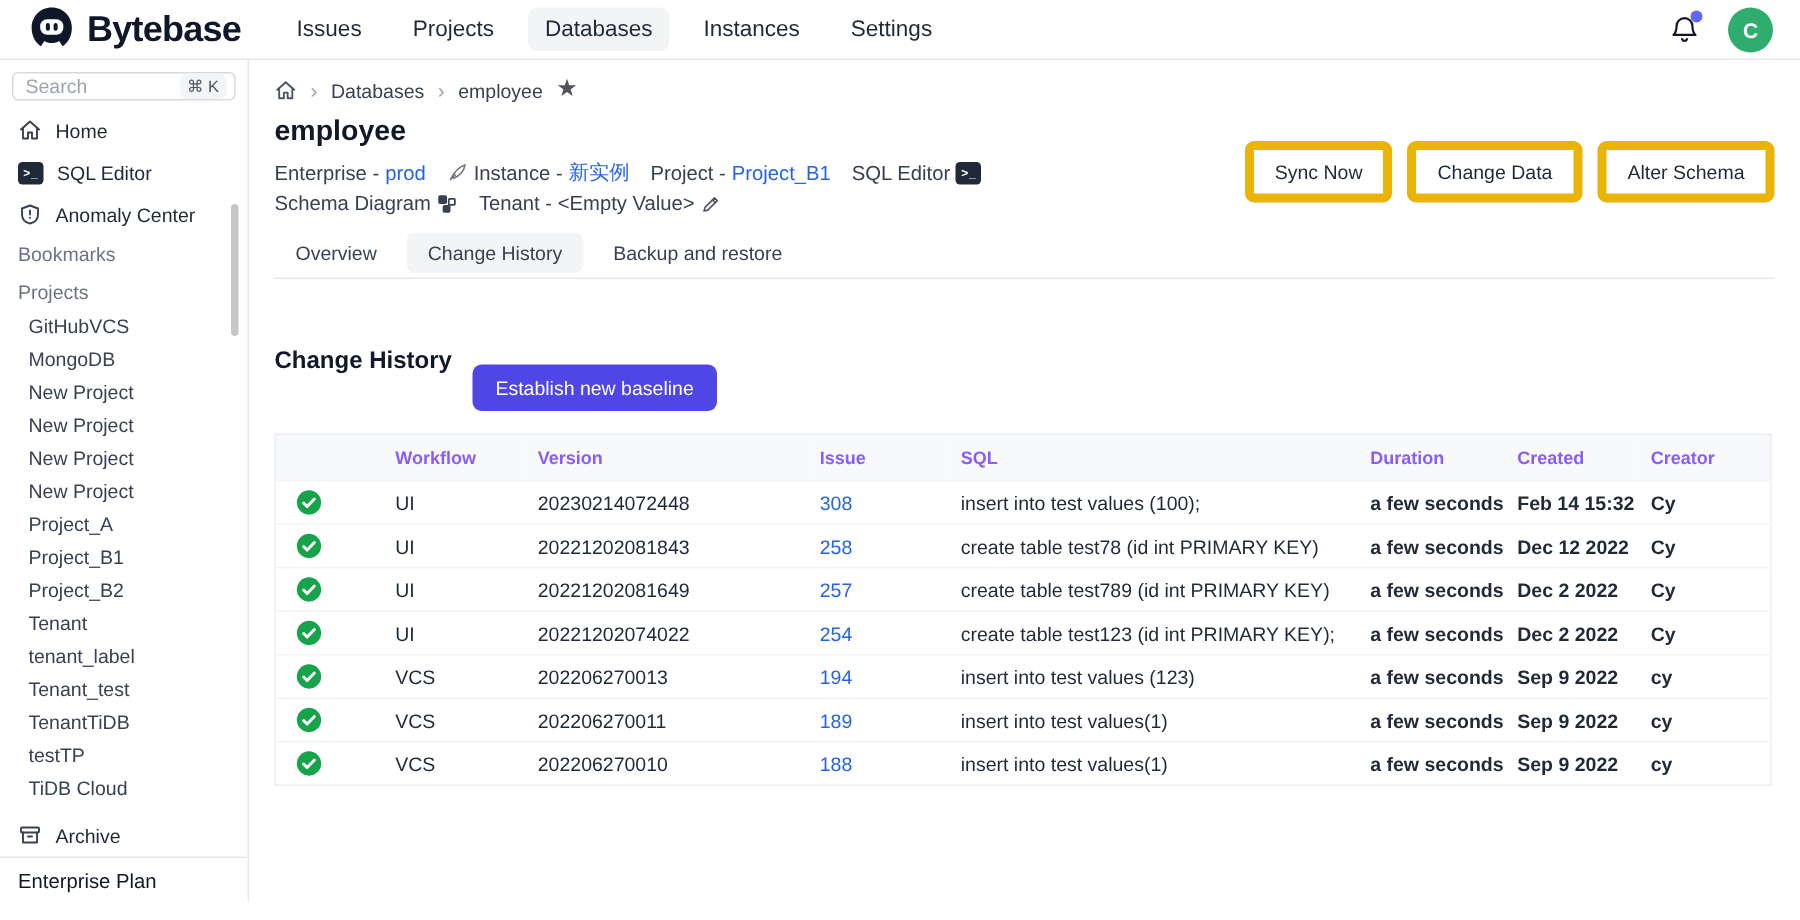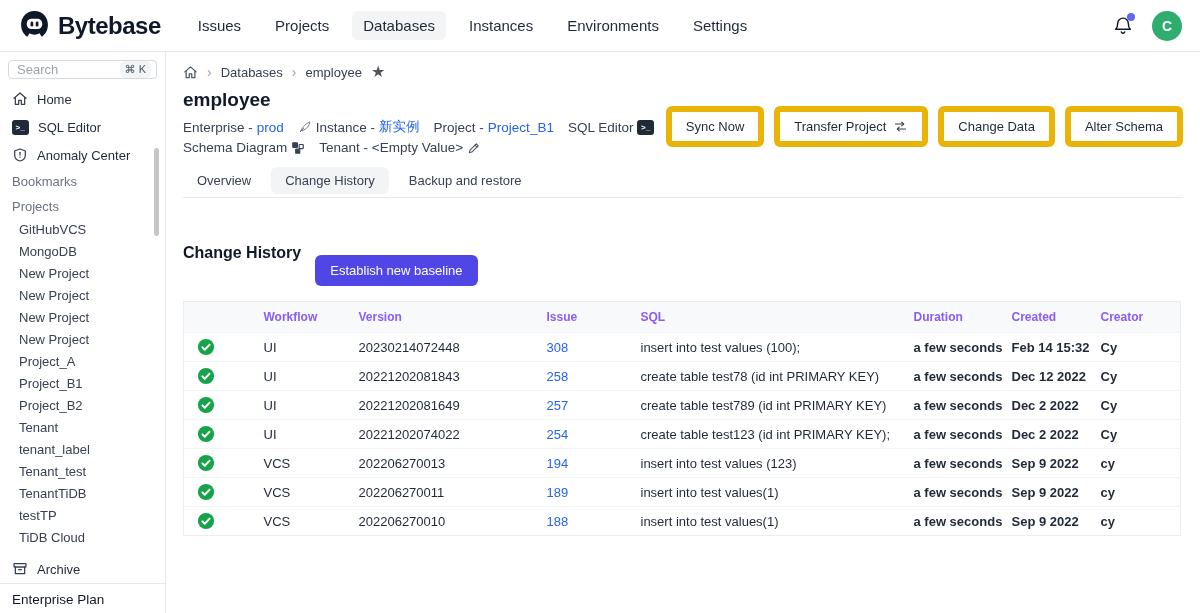--- a/index.html
+++ b/index.html
@@ -1,20 +1,20 @@
 <!DOCTYPE html>
 <html><head>
 <meta charset="utf-8">
 <style>
   * { box-sizing: border-box; margin: 0; padding: 0; }
   html,body { width:1200px; height:613px; overflow:hidden; background:#fff;
     font-family:"Liberation Sans", sans-serif; color:#1f2937; }
 
   
-  .navbar { height:52px; display:flex; align-items:center; padding:0 18px;
+  .navbar { height:40px; display:flex; align-items:center; padding:0 18px;
     border-bottom:1px solid #e5e7eb; background:#fff; }
   .brand { display:flex; align-items:center; gap:7px; cursor:pointer; }
   .brand-text { font-size:24px; font-weight:800; color:#0f172a; letter-spacing:-0.5px; }
   .nav-links { display:flex; align-items:center; gap:12px; margin-left:26px; }
   .nav-link { font-size:15px; color:#1f2937; padding:6px 11px; border-radius:6px; cursor:pointer; }
   .nav-link.active { background:#f3f4f6; }
   .nav-right { margin-left:auto; display:flex; align-items:center; gap:18px; }
   .bell-wrap { position:relative; width:22px; height:22px; cursor:pointer; }
   .notif-dot { position:absolute; top:-2px; right:-1px; width:8px; height:8px;
     border-radius:50%; background:#6366f1; }
@@ -99,21 +99,20 @@
         <rect x="17.2" y="12" width="2.6" height="5" rx="1.3" fill="#0f172a"></rect>
       </svg>
     </span>
     <span class="brand-text">Bytebase</span>
   </div>
   <div class="nav-links">
     <span class="nav-link">Issues</span>
     <span class="nav-link">Projects</span>
     <span class="nav-link active">Databases</span>
     <span class="nav-link">Instances</span>
-    <span class="nav-link">Environments</span>
     <span class="nav-link">Settings</span>
   </div>
   <div class="nav-right">
     <div class="bell-wrap">
       <svg width="22" height="22" viewBox="0 0 24 24" fill="none" stroke="#111827" stroke-width="1.6" stroke-linecap="round" stroke-linejoin="round">
         <path d="M6.2 9.2a5.8 5.8 0 1 1 11.6 0c0 4.2 1.4 5.6 2.2 6.4H4c.8-.8 2.2-2.2 2.2-6.4z"></path>
         <path d="M10.2 18.6a1.9 1.9 0 0 0 3.6 0"></path>
       </svg>
       <span class="notif-dot"></span>
     </div>
@@ -251,31 +250,20 @@
           </svg>
         </span>
       </span>
     </div>
 
     <div class="header-actions">
       <button class="btn">
         <span>Sync Now</span>
       </button>
       <button class="btn">
-        <span>Transfer Project</span>
-        <span class="icon-inline">
-          <svg width="15" height="15" viewBox="0 0 24 24" fill="none" stroke="#374151" stroke-width="1.8" stroke-linecap="round" stroke-linejoin="round">
-            <path d="M4 8h13"></path>
-              <path d="M14 5l3 3-3 3"></path>
-              <path d="M20 16H7"></path>
-              <path d="M10 13l-3 3 3 3"></path>
-          </svg>
-        </span>
-      </button>
-      <button class="btn">
         <span>Change Data</span>
       </button>
       <button class="btn">
         <span>Alter Schema</span>
       </button>
     </div>
 
     <div class="tabs">
       <span class="tab">Overview</span>
       <span class="tab active">Change History</span>

